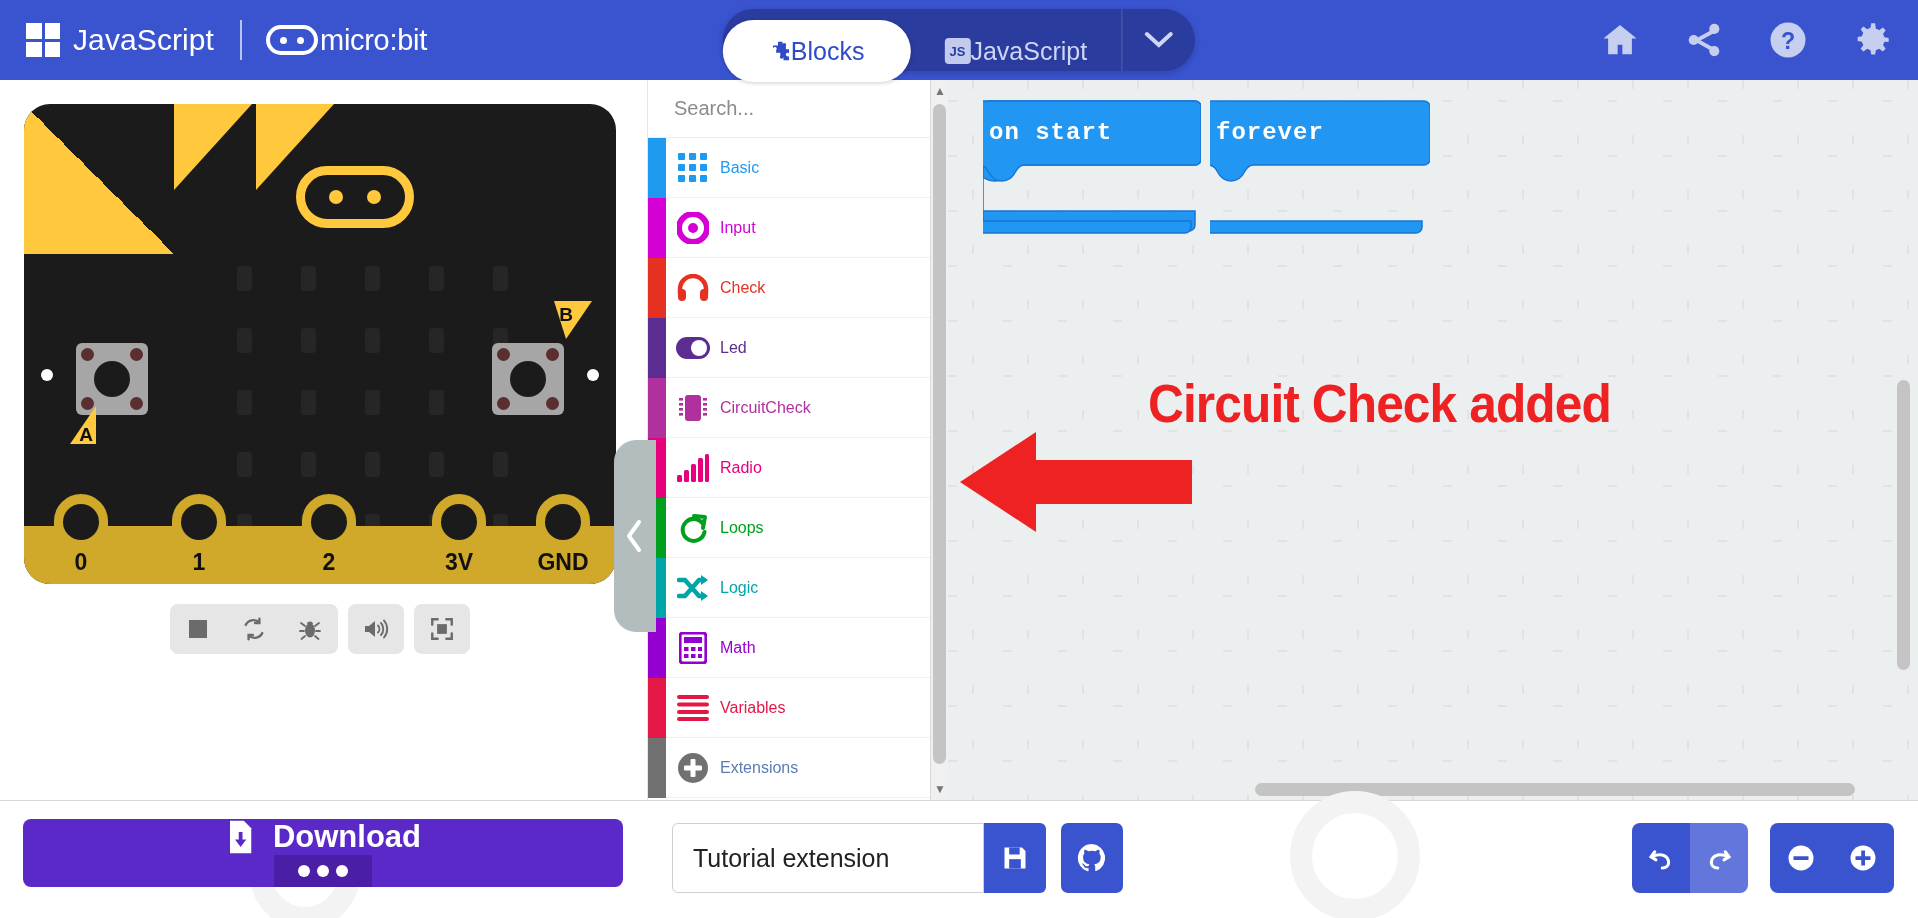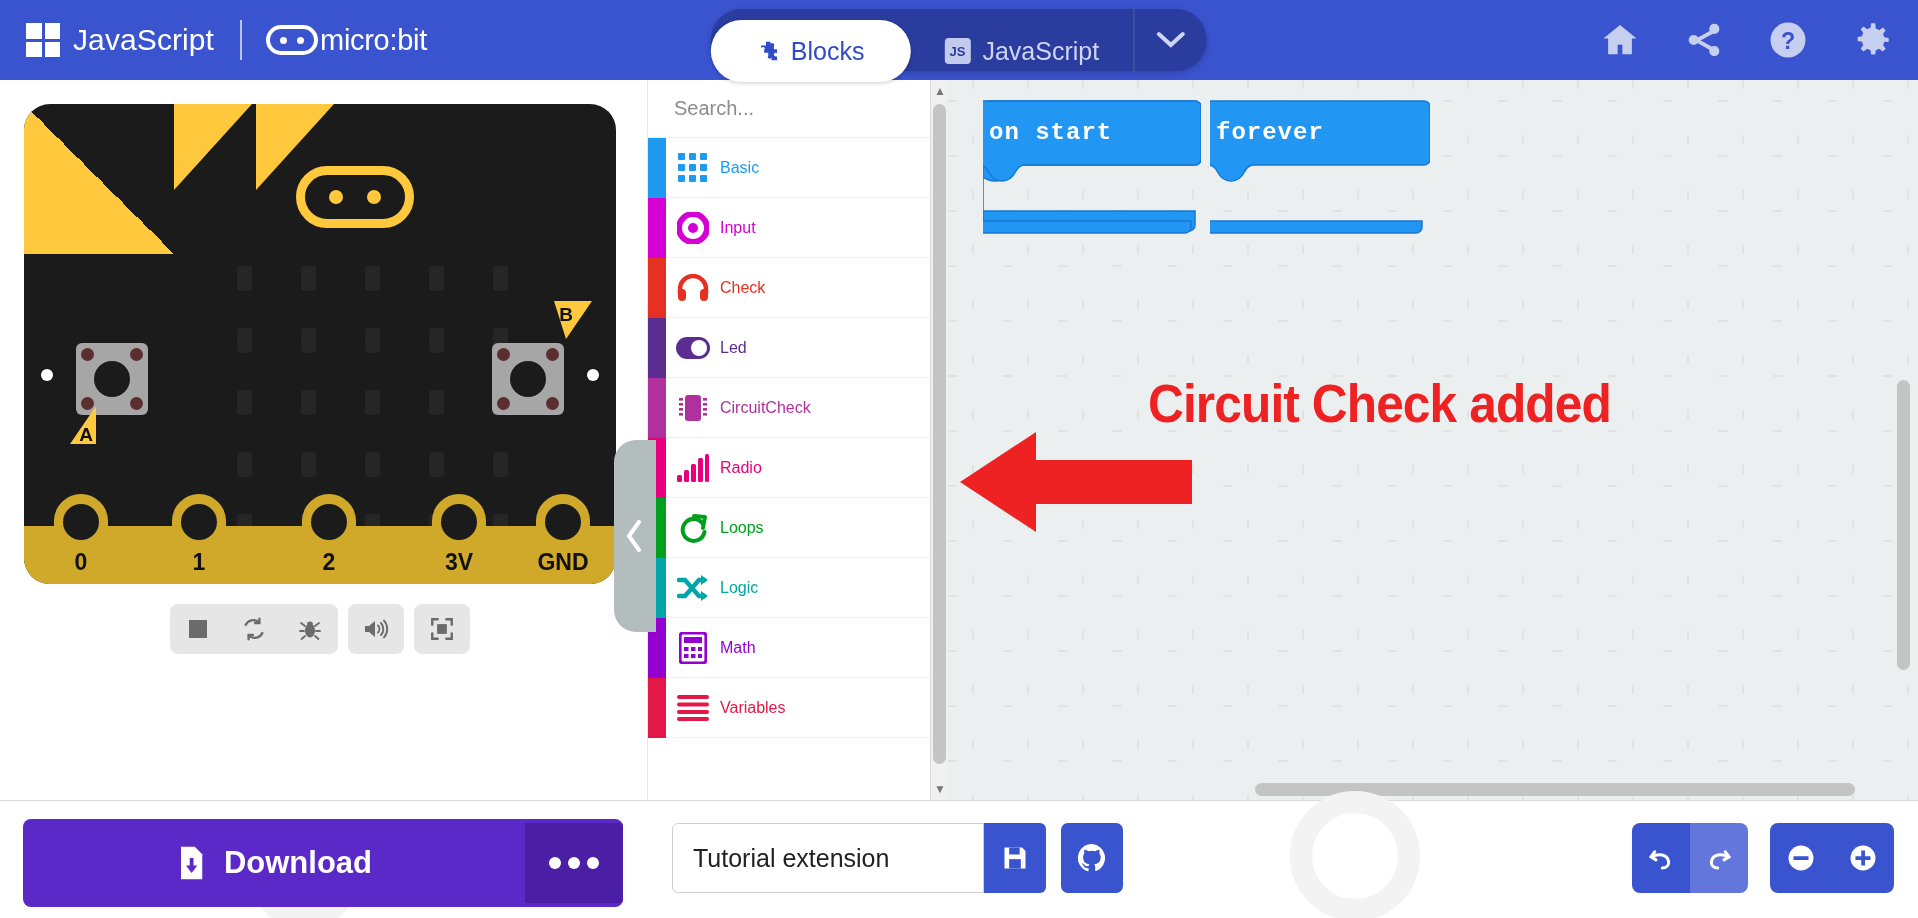--- a/index.html
+++ b/index.html
@@ -40,21 +40,21 @@
   }
   .tabs {
     background: #2A3C9E;
     border-radius: 44px;
     height: 62px;
     display: flex; align-items: center;
     padding: 0;
     box-shadow: 0 2px 6px rgba(0,0,0,.18);
   }
   .tab {
-    display: flex; align-items: center; gap: 12px;
+    display: flex; align-items: center; gap: 0;
     height: 62px; padding: 0 34px;
     color: #cfd6f5; font-size: 25px;
     border-radius: 44px;
     cursor: pointer; white-space: nowrap; margin-top: 22px;
   }
   .tab.active { background: #fff; color: #2f4bc6; padding: 0 46px; box-shadow: 0 1px 4px rgba(0,0,0,.2); }
   .puzzle-ico { width: 22px; height: 24px; }
   .js-ico {
     width: 26px; height: 26px; background: #c2cbee; color: #2A3C9E;
     font-size: 13px; font-weight: bold; border-radius: 4px;
@@ -185,23 +185,24 @@
     background: #c4c4c4; border-radius: 7px; }
   .ws-vscroll { position: absolute; right: 8px; top: 380px; width: 13px; height: 290px;
     background: #c4c4c4; border-radius: 7px; }
 
   
   .footer {
     position: absolute; left: 0; bottom: 0; width: 1918px; height: 118px;
     background: #fff; border-top: 1px solid #d8d8d8;
   }
   .dl-btn {
-    position: absolute; left: 23px; top: 18px; width: 600px; height: 88px;
+    position: absolute; left: 23px; top: 18px; width: 600px; height: 68px;
     background: #5B29C7; border-radius: 8px; display: flex; align-items: center; cursor: pointer;
     overflow: hidden;
+    flex-direction: column;
   }
   .dl-main { flex: 1; display: flex; align-items: center; justify-content: center; gap: 18px; height: 80px; }
   .dl-label { color: #fff; font-size: 31px; font-weight: bold; }
   .dl-more { width: 98px; height: 80px; background: #4A1FA6; display: flex; align-items: center; justify-content: center; gap: 7px; }
   .dl-more i { width: 12px; height: 12px; border-radius: 50%; background: #fff; display:block; }
   .proj-row { position: absolute; left: 672px; top: 22px; display: flex; align-items: center; gap: 6px; }
   .proj-input {
     width: 312px; height: 70px; border: 1px solid #cfcfcf; border-radius: 6px 0 0 6px;
     padding: 0 20px; font-size: 25px; color: #222;
     font-family: "Liberation Sans", sans-serif; outline: none; background: #fff;
@@ -599,20 +600,31 @@
               <g fill="#E31846">
                 <rect y="0" width="32" height="4" rx="2"></rect>
                 <rect y="7.5" width="32" height="4" rx="2"></rect>
                 <rect y="15" width="32" height="4" rx="2"></rect>
                 <rect y="22" width="32" height="4" rx="2"></rect>
               </g>
             </svg>
           </span>
        <span class="clabel" style="color:#E31846">Variables</span>
         </div>
+        <div class="cat">
+          <span class="stripe" style="background:#717171"></span>
+       <span class="cicon">
+            <svg width="32" height="32" viewBox="0 0 32 32">
+              <circle cx="16" cy="16" r="15" fill="#717171"></circle>
+              <rect x="7" y="13.5" width="18" height="5" rx="1" fill="#fff"></rect>
+              <rect x="13.5" y="7" width="5" height="18" rx="1" fill="#fff"></rect>
+            </svg>
+          </span>
+       <span class="clabel" style="color:#5b7bb5">Extensions</span>
+        </div>
       </div>
   </div>
 
   <div class="tb-scroll" style="left:930px">
     <div class="tb-arrow" style="top:0">▲</div>
     <div class="tb-thumb" style="top:24px;height:660px"></div>
     <div class="tb-arrow" style="bottom:0">▼</div>
   </div>
 
   <div class="collapse-handle">

